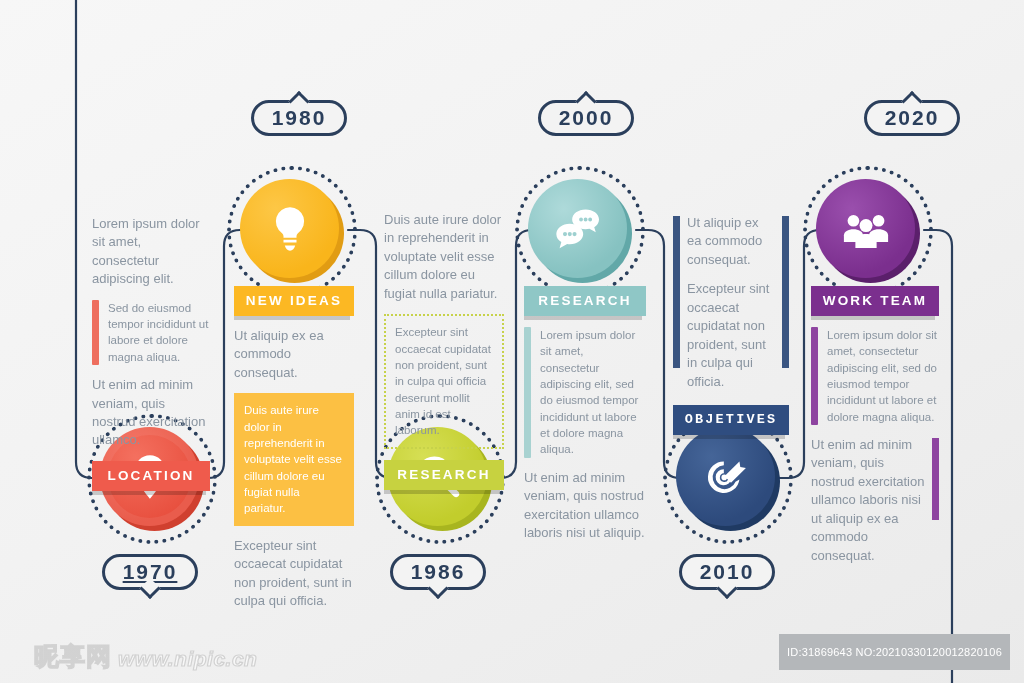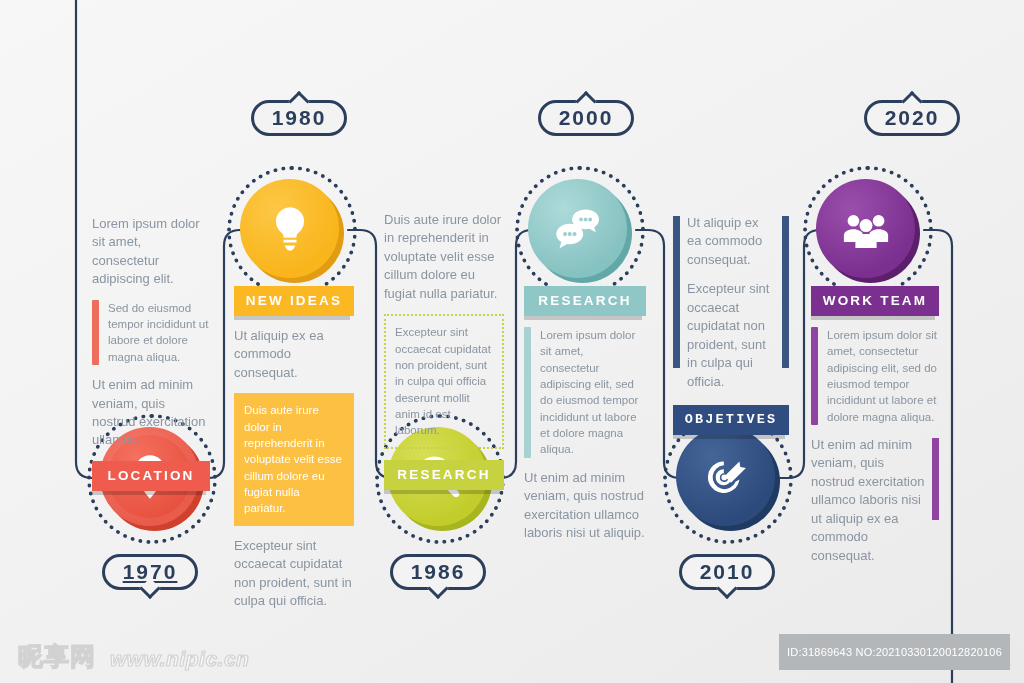--- a/index.html
+++ b/index.html
@@ -118,22 +118,22 @@
   }
   .side-bars { position: relative; }
   .side-bars .vbar {
     position: absolute;
     width: 7px;
     background: #3a5581;
   }
 
   
   .wm-logo {
-    position: absolute; left: 18px; bottom: 10px;
-    display: flex; align-items: flex-end; gap: 14px;
+    position: absolute; left: 34px; bottom: 10px;
+    display: flex; align-items: flex-end; gap: 6px;
     opacity: .55;
   }
   .wm-cn {
     font-size: 25px; font-weight: bold; color: #ffffff;
     -webkit-text-stroke: 1.5px #b9b9b9;
     letter-spacing: 1px;
     font-family: "DejaVu Sans", sans-serif;
   }
   .wm-url {
     font-size: 21px; font-style: italic; font-weight: bold;

